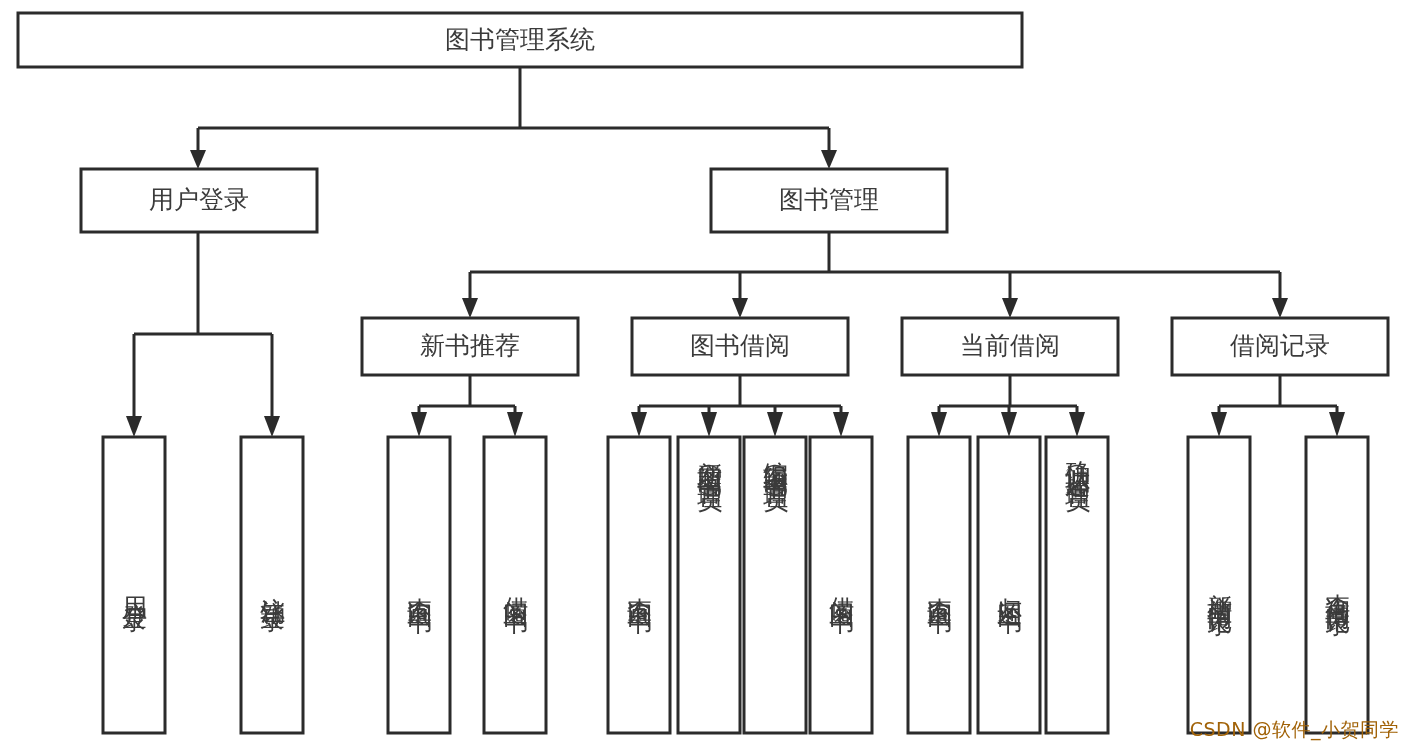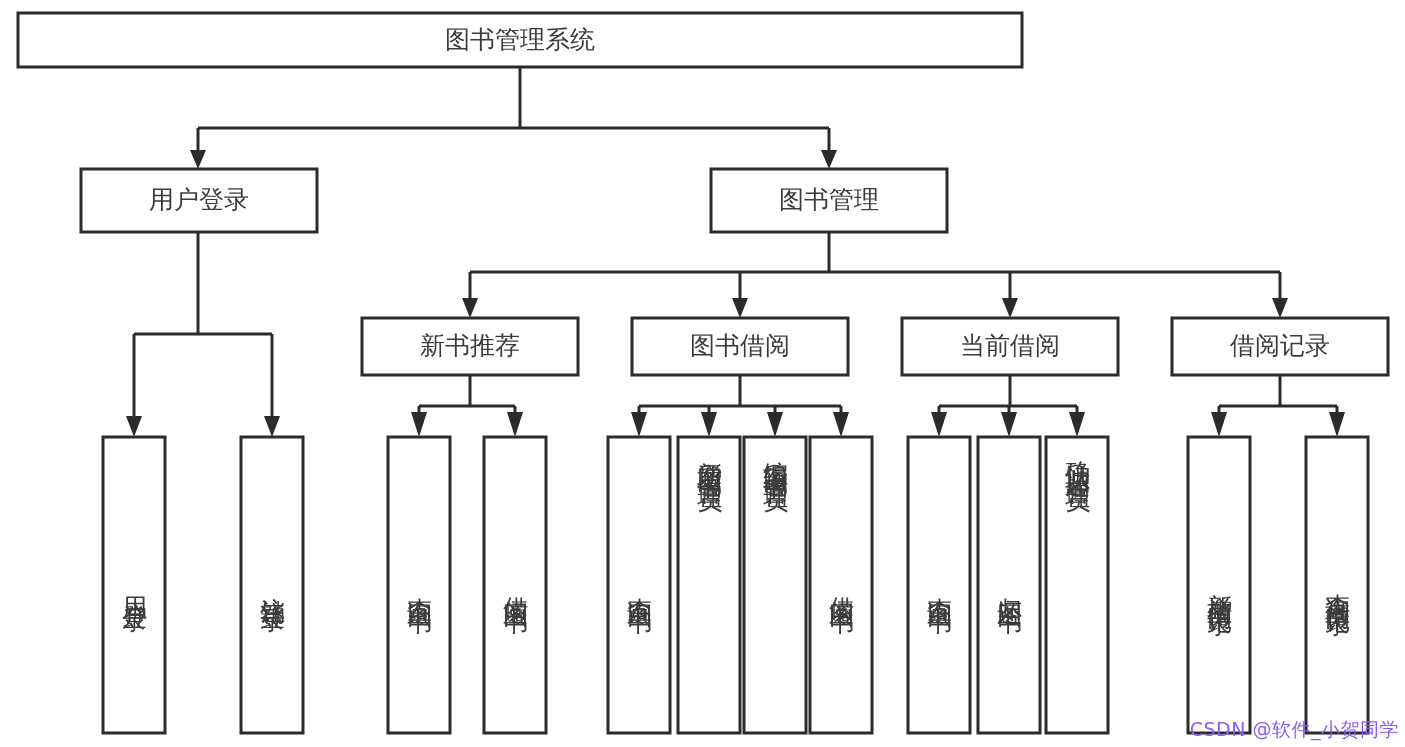--- a/index.html
+++ b/index.html
@@ -69,21 +69,21 @@
     color: #3b3b3b;
     letter-spacing: 4px;
     white-space: nowrap;
   }
   .watermark {
     position: absolute;
     right: 6px;
     bottom: 4px;
     font-family: "DejaVu Sans", "Liberation Sans", sans-serif;
     font-size: 19px;
-    color: #8b5cf6;
+    color: #a16207;
     letter-spacing: 0.5px;
     white-space: nowrap;
     pointer-events: none;
   }
 </style>
 </head>
 <body>
 
 <div id="diagram-root">
 

